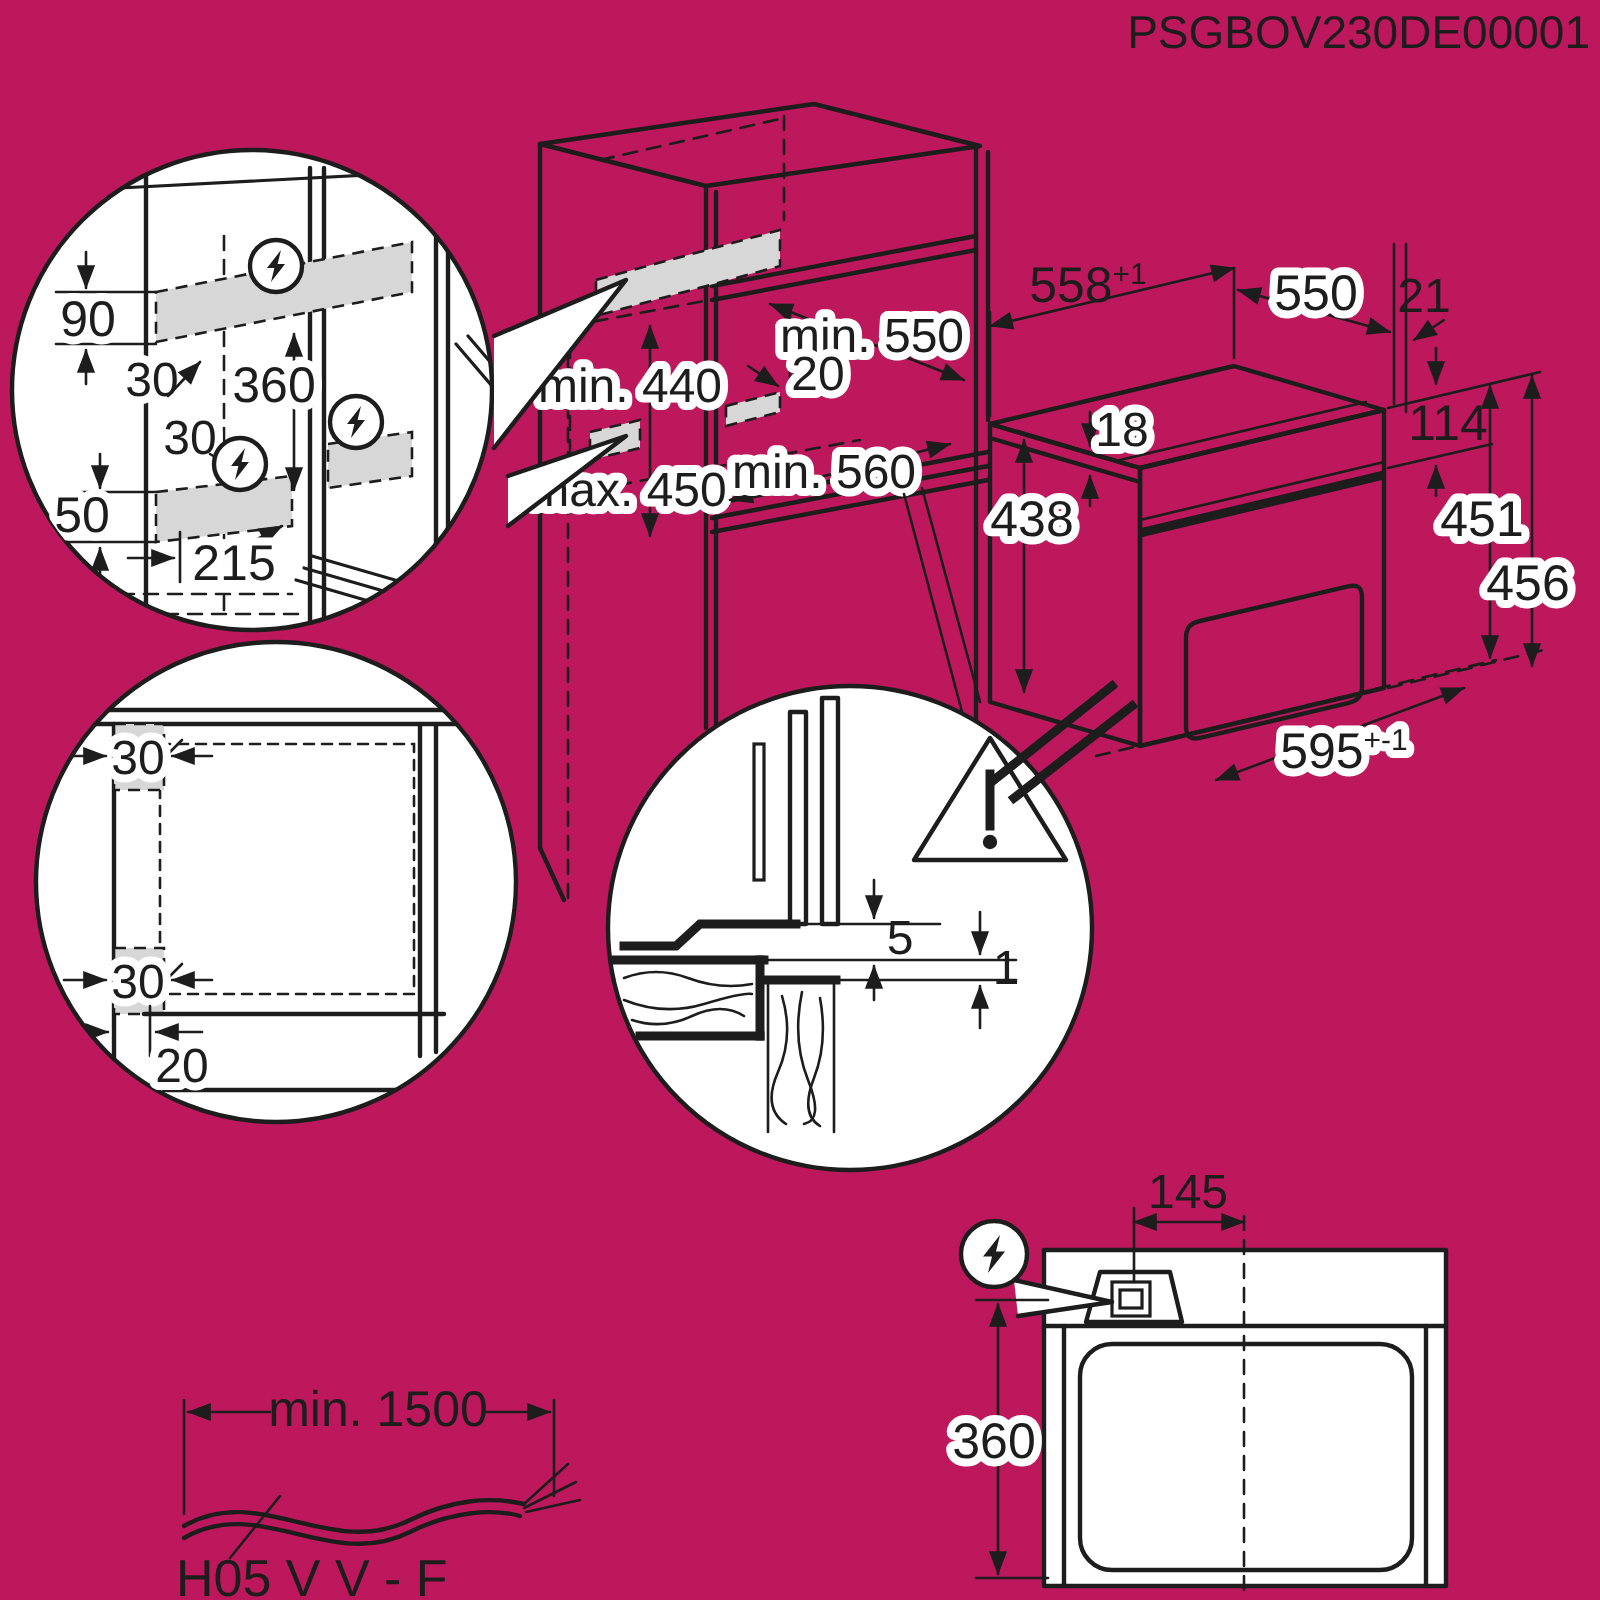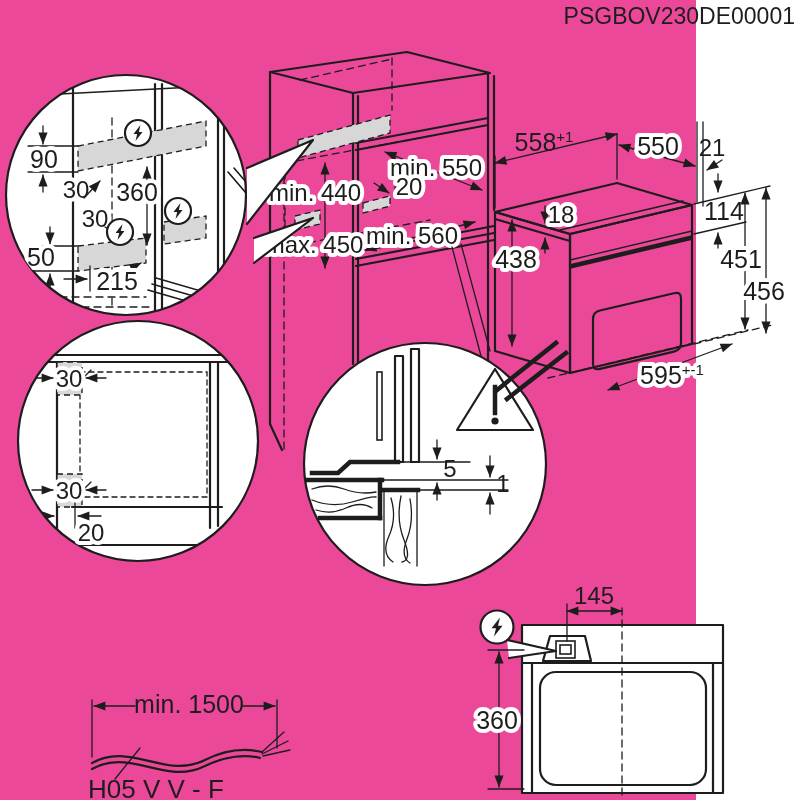--- a/index.html
+++ b/index.html
@@ -1,16 +1,16 @@
 <!DOCTYPE html>
 <html><head>
 <meta charset="utf-8">
 <style>
   html,body{margin:0;padding:0;background:#fff;}
-  #stage{width:696px;height:800px;position:relative;background:#ec4899;}
+  #stage{width:800px;height:800px;position:relative;background:#be185d;}
   svg text{font-family:"Liberation Sans","DejaVu Sans",sans-serif;fill:#1d1d1d;}
   .t25{font-size:25px;} .t24{font-size:24px;} .t23{font-size:23px;} .t26{font-size:26px;}
   .sup{font-size:15px;}
   .mid{text-anchor:middle;}
   .halo{paint-order:stroke fill;stroke:#ffffff;stroke-width:8px;stroke-linejoin:round;}
   .s2{stroke:#1d1d1d;stroke-width:2.2;fill:none;stroke-linecap:round;stroke-linejoin:round;}
   .s15{stroke:#1d1d1d;stroke-width:1.6;fill:none;stroke-linecap:round;}
   .s1{stroke:#1d1d1d;stroke-width:1.3;fill:none;stroke-linecap:round;}
   .s4{stroke:#1d1d1d;stroke-width:4.5;fill:none;stroke-linecap:square;stroke-linejoin:miter;}
   .dash{stroke-dasharray:7 5;}

